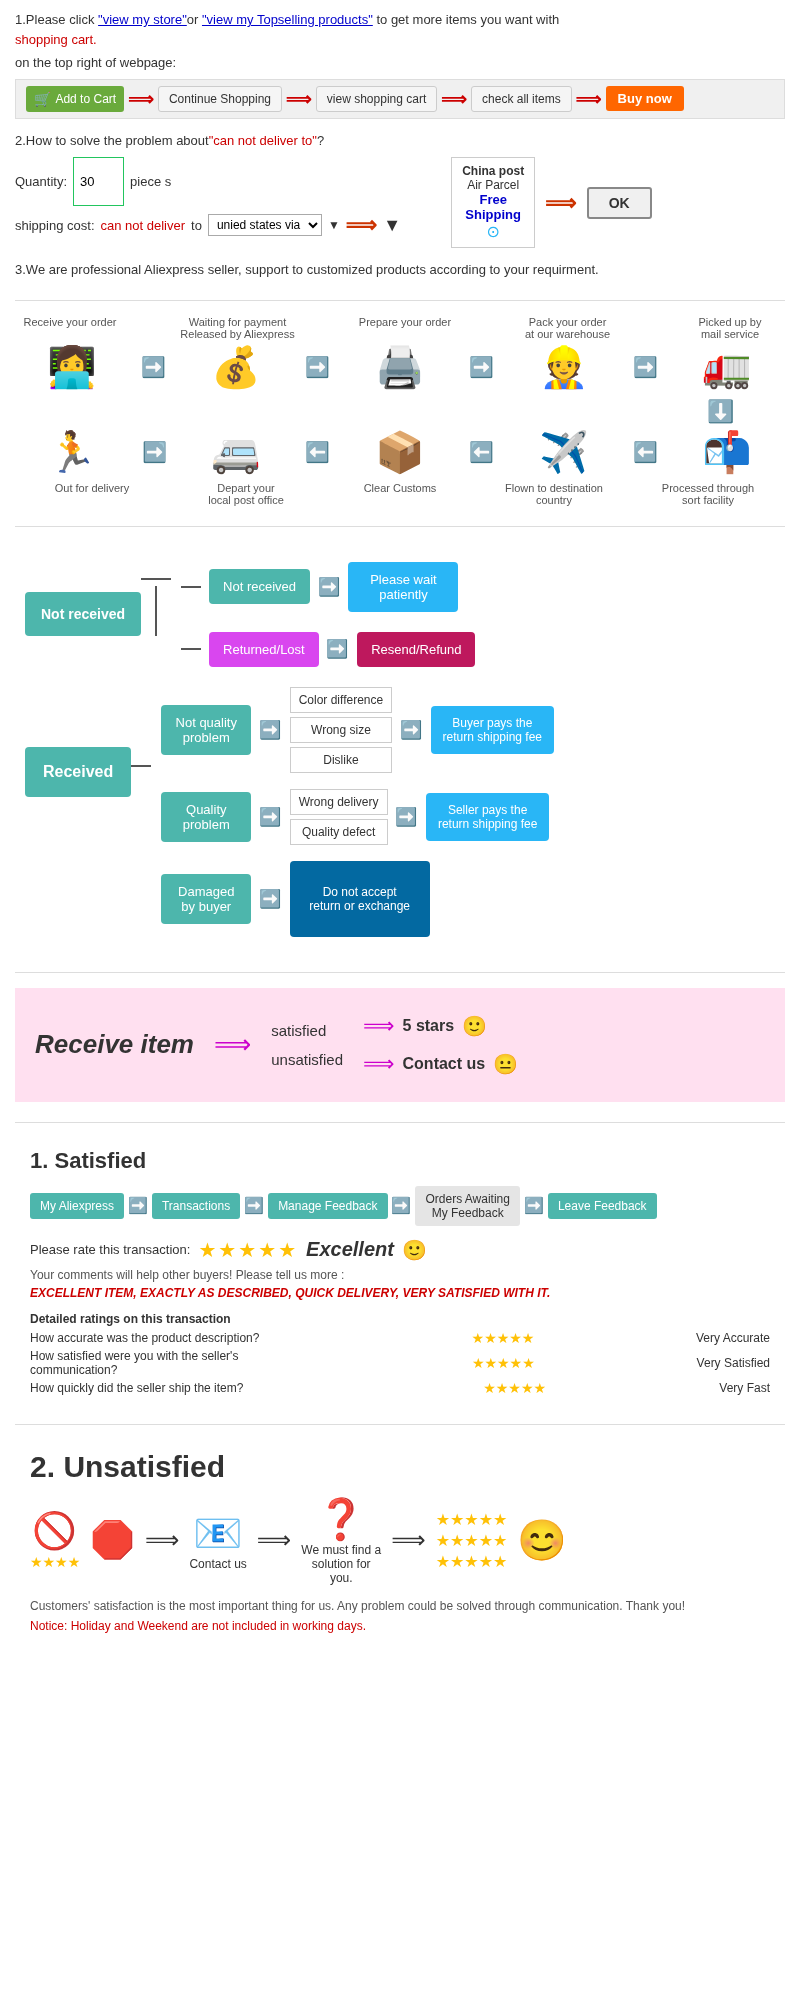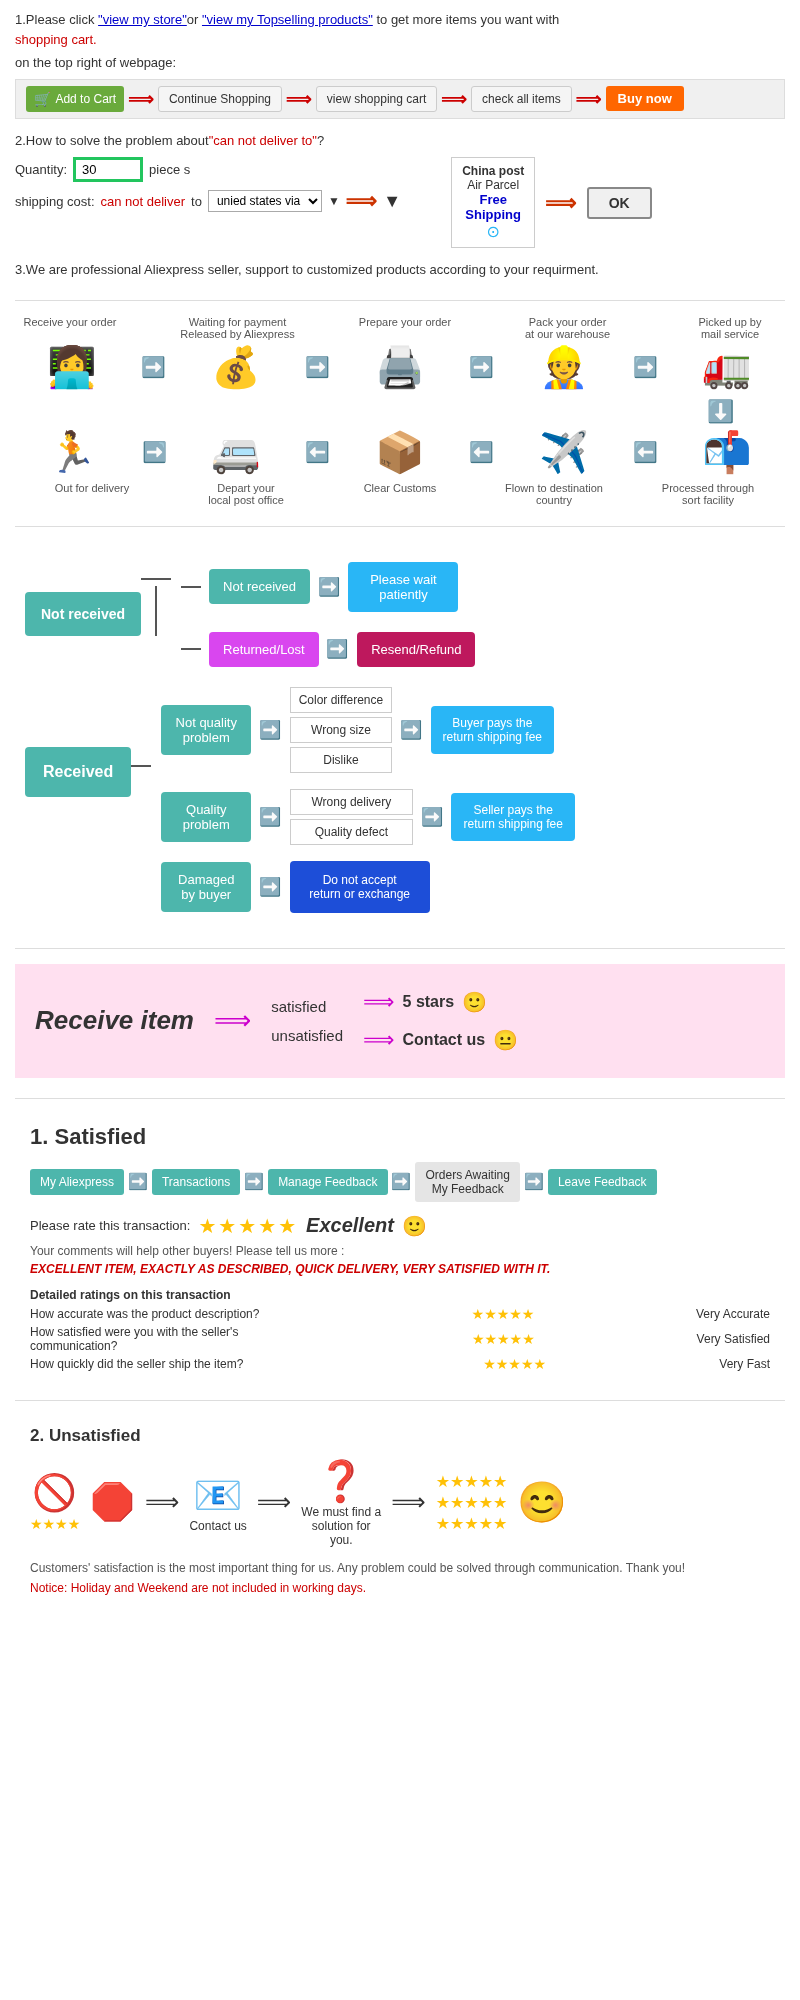--- a/index.html
+++ b/index.html
@@ -18,21 +18,21 @@
     .flow-btn { background: #f5f5f5; border: 1px solid #ccc; padding: 5px 10px; font-size: 12px; border-radius: 3px; }
     .arrow-red { color: #cc0000; font-size: 18px; font-weight: bold; }
     .check-all { background: #f5f5f5; border: 1px solid #ccc; padding: 5px 10px; font-size: 12px; border-radius: 3px; }
     .buy-now { background: #ff6600; color: white; padding: 5px 12px; font-size: 13px; font-weight: bold; border-radius: 3px; }
 
     
     .section2 { margin-bottom: 12px; }
     .section2 p { margin-bottom: 6px; line-height: 1.6; }
     .red-text { color: #cc0000; }
     .quantity-row { display: flex; align-items: center; gap: 6px; margin-bottom: 6px; }
-    .qty-input { border: 3px solid #22c55e; padding: 2px 6px; width: 70px; font-size: 13px; }
+    .qty-input { border: 1px solid #22c55e; padding: 16px 6px; width: 51px; font-size: 13px; }
     .shipping-row { display: flex; align-items: center; gap: 6px; flex-wrap: wrap; }
     .shipping-select { border: 1px solid #aaa; padding: 2px 4px; font-size: 12px; background: #fff; }
     .china-post-box { border: 1px solid #ccc; padding: 6px 10px; text-align: center; font-size: 12px; margin-left: 20px; }
     .china-post-box .free { color: #0000cc; font-weight: bold; font-size: 13px; }
     .ok-btn { background: #f0f0f0; border: 2px solid #888; padding: 6px 20px; font-size: 14px; font-weight: bold; border-radius: 3px; }
     .arrow-right-orange { color: #cc3300; font-size: 22px; font-weight: bold; }
 
     
     .section3 { margin-bottom: 20px; }
     .section3 p { line-height: 1.5; }
@@ -268,30 +268,30 @@
           </div>
           <div style="font-size:18px;">➡️</div>
           <div style="background:#29b6f6; color:white; padding:10px 12px; border-radius:4px; font-size:12px; text-align:center; min-width:110px;">Buyer pays the<br>return shipping fee</div>
         </div>
 
         <div style="display:flex; align-items:center; gap:8px;">
           <div style="background:#4db6ac; color:white; padding:10px 12px; border-radius:4px; font-size:13px; text-align:center; min-width:90px;">Quality<br>problem</div>
           <div style="font-size:18px;">➡️</div>
           <div style="display:flex; flex-direction:column; gap:4px;">
             <div style="border:1px solid #ccc; padding:5px 8px; font-size:12px; min-width:90px; text-align:center; background:#fff;">Wrong delivery</div>
-            <div style="border:1px solid #ccc; padding:5px 24px; font-size:12px; min-width:90px; text-align:center; background:#fff;">Quality defect</div>
+            <div style="border:1px solid #ccc; padding:5px 11px; font-size:12px; min-width:90px; text-align:center; background:#fff;">Quality defect</div>
           </div>
           <div style="font-size:18px;">➡️</div>
           <div style="background:#29b6f6; color:white; padding:10px 12px; border-radius:4px; font-size:12px; text-align:center; min-width:110px;">Seller pays the<br>return shipping fee</div>
         </div>
 
         <div style="display:flex; align-items:center; gap:8px;">
           <div style="background:#4db6ac; color:white; padding:10px 12px; border-radius:4px; font-size:13px; text-align:center; min-width:90px;">Damaged<br>by buyer</div>
           <div style="font-size:18px;">➡️</div>
-          <div style="background:#1d4ed8; color:white; padding:12px 12px; border-radius:4px; font-size:12px; text-align:center; min-width:140px;">Do not accept<br>return or exchange</div>
+          <div style="background:#0369a1; color:white; padding:24px 12px; border-radius:4px; font-size:12px; text-align:center; min-width:140px;">Do not accept<br>return or exchange</div>
         </div>
 
       </div>
     </div>
   </div>
 
   <hr class="divider">
 
   <div class="receive-item-section">
     <div style="font-size:26px; font-weight:bold; font-style:italic;">Receive item</div>
@@ -362,21 +362,21 @@
         <span class="label">How quickly did the seller ship the item?</span>
         <span class="stars-sm">★★★★★</span>
         <span class="rating-label">Very Fast</span>
       </div>
     </div>
   </div>
 
   <hr class="divider">
 
   <div class="unsatisfied-section">
-    <div style="font-size:17px; font-weight:bold; margin-bottom:12px;">
+    <div style="font-size:30px; font-weight:bold; margin-bottom:12px;">
       <span>2.</span>&nbsp;<span>Unsatisfied</span>
     </div>
 
     <div class="unsat-flow">
 
       <div style="display:flex; flex-direction:column; align-items:center;">
         <div style="font-size:36px;">🚫</div>
         <div style="font-size:14px; color:#666; margin-top:2px;">
           <span style="color:#ffc107;">★★★★</span>
         </div>

